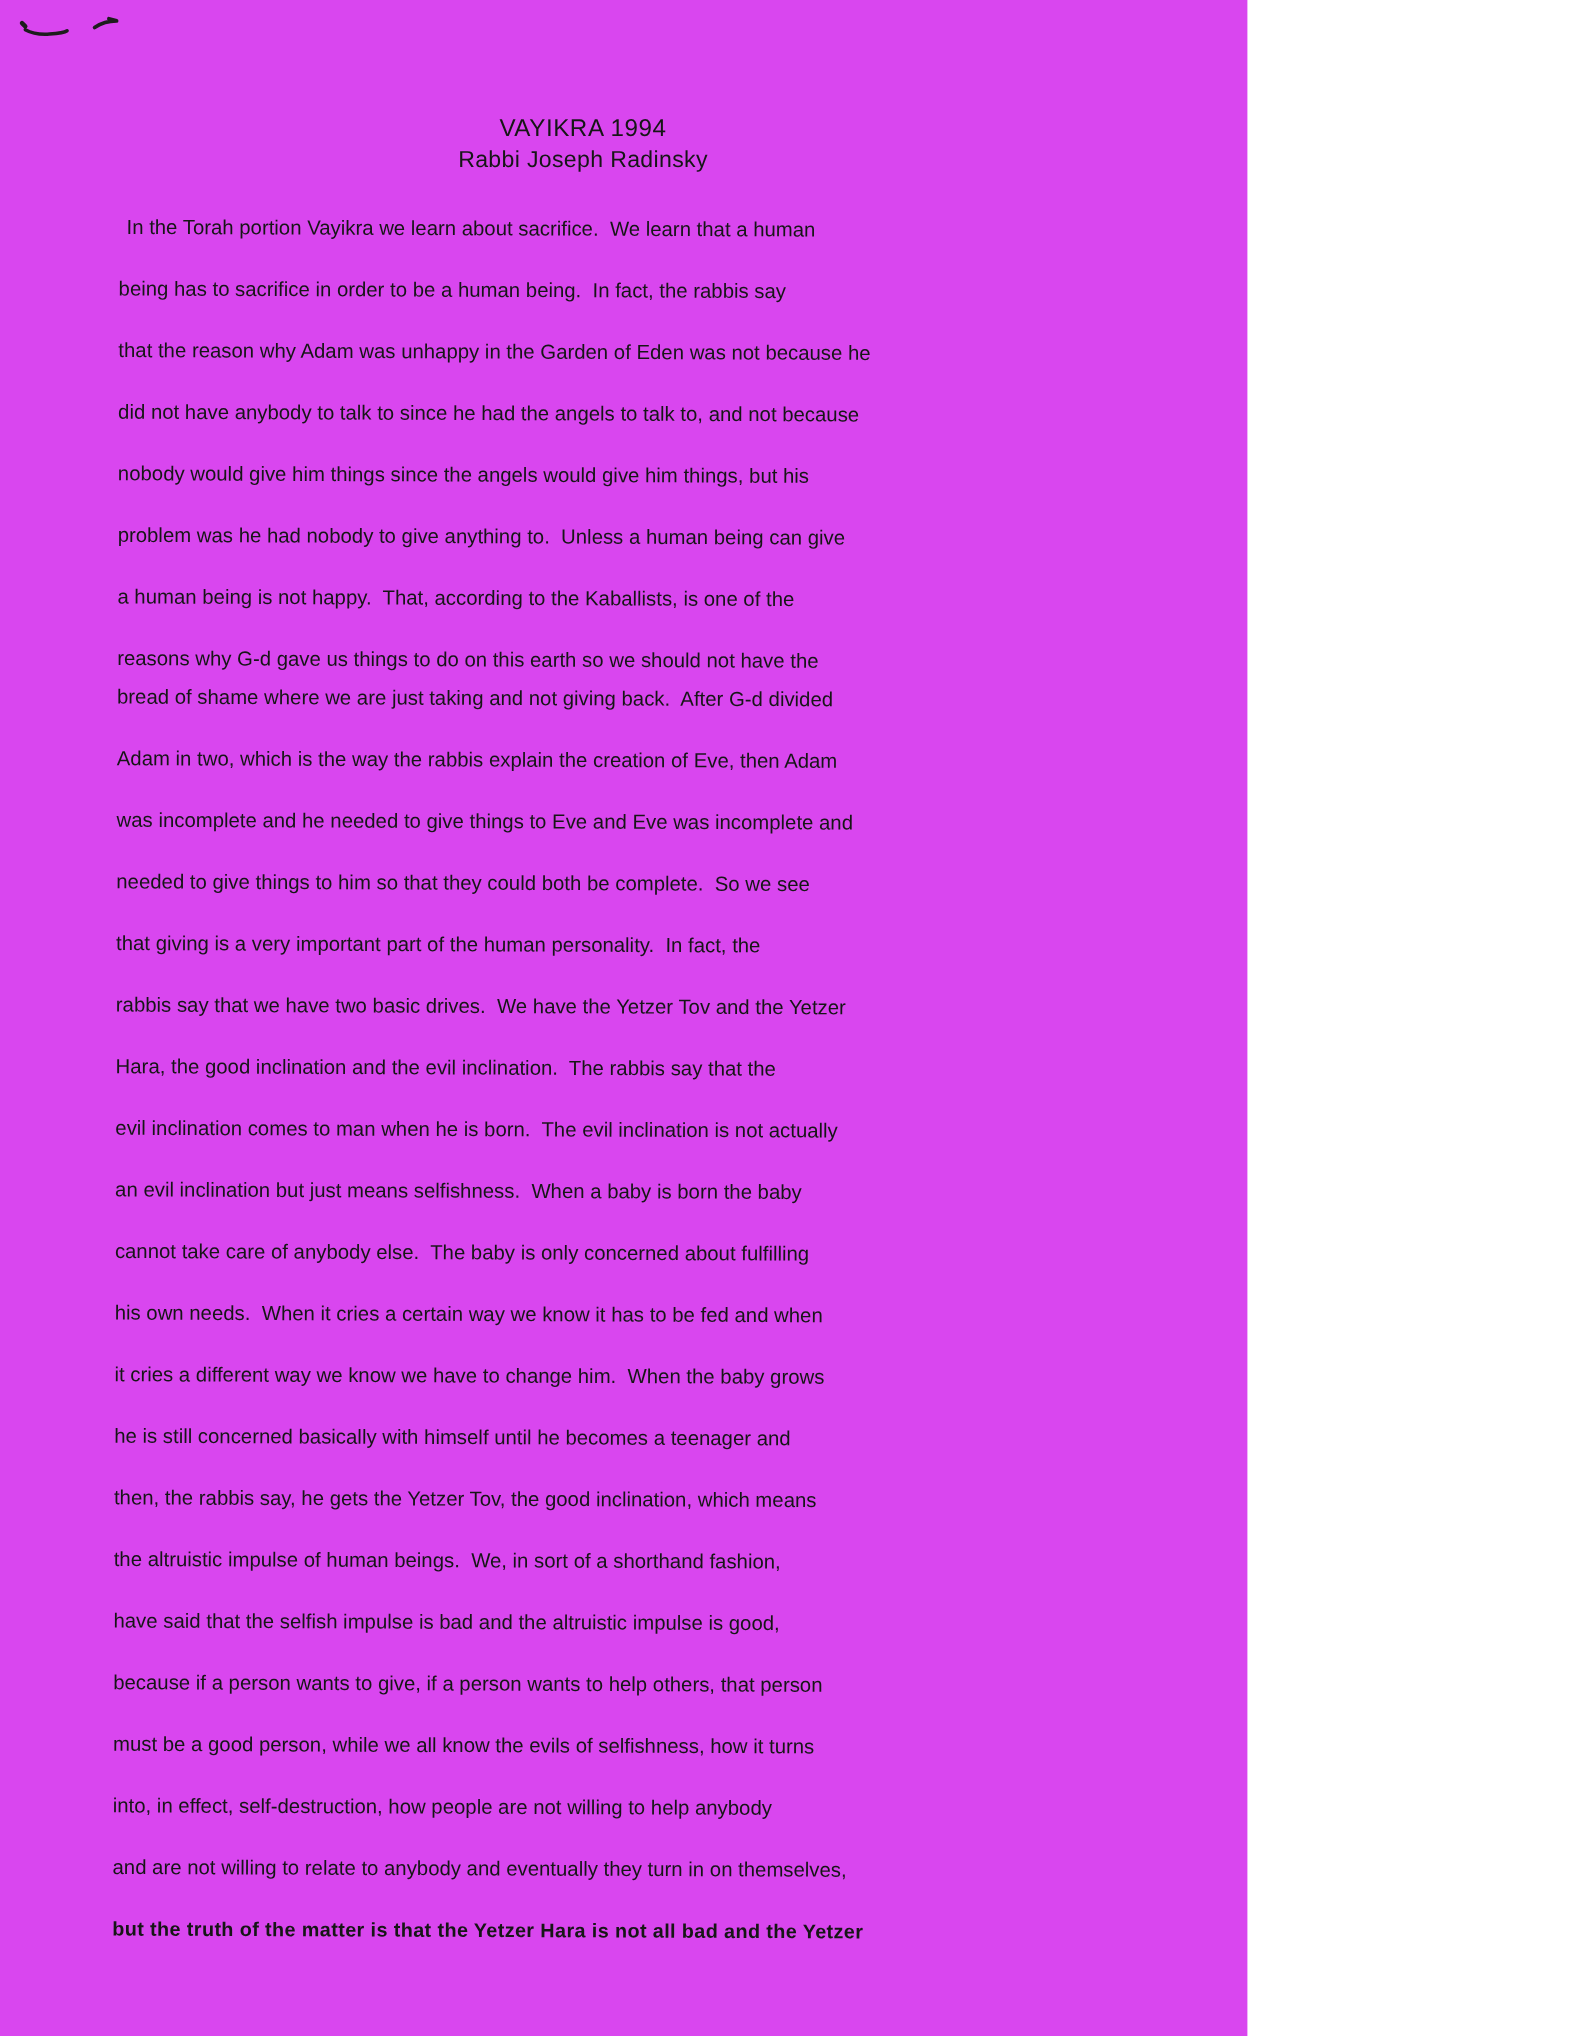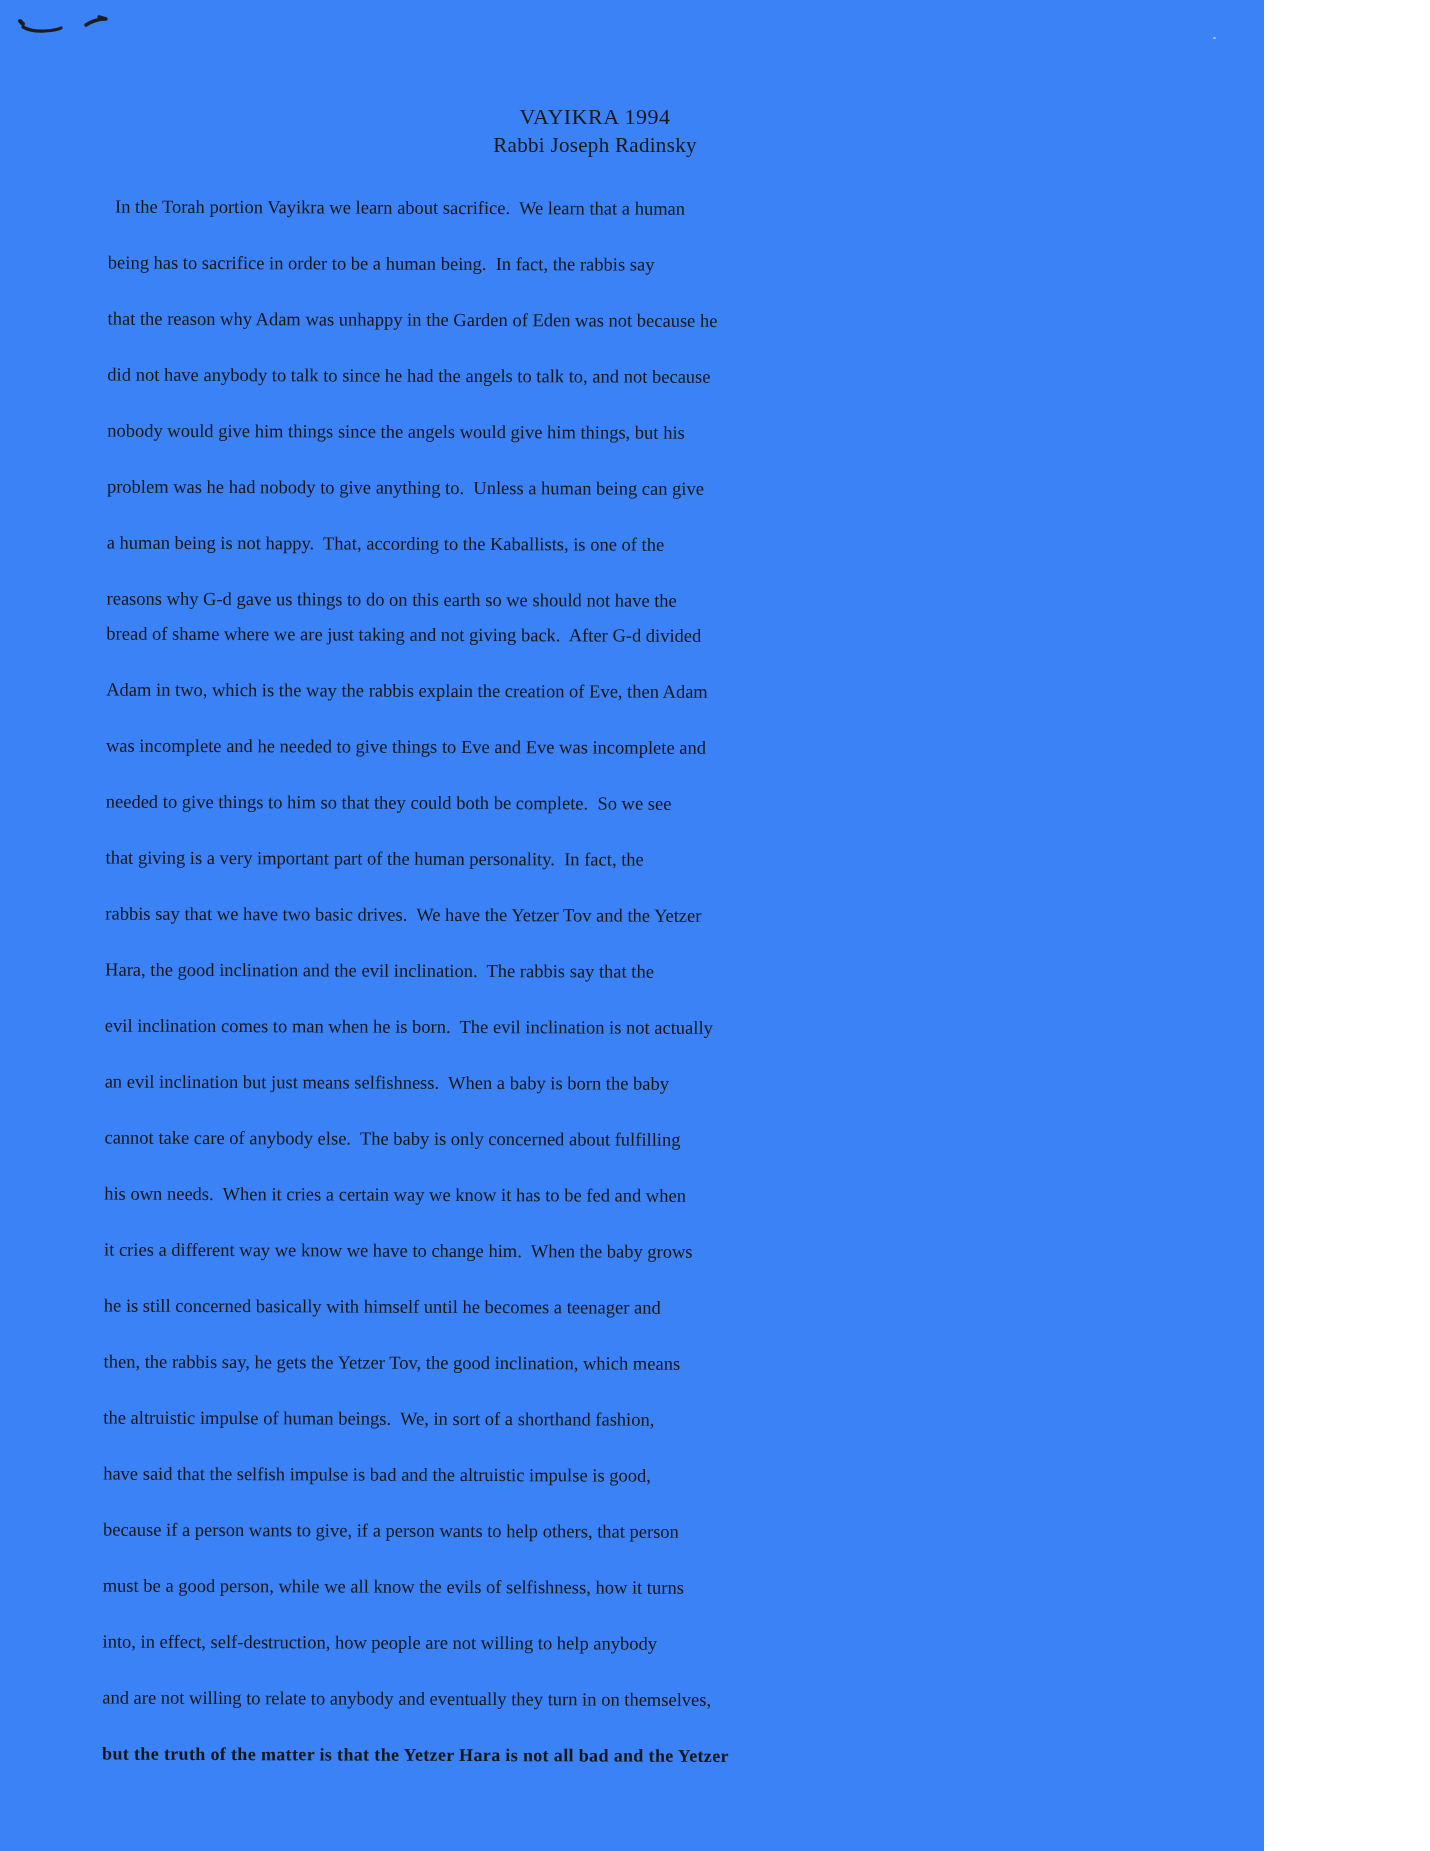--- a/index.html
+++ b/index.html
@@ -2,25 +2,25 @@
 <html><head>
 <meta charset="utf-8">
 <style>
   html, body {
     margin: 0;
     padding: 0;
     background: #ffffff;
   }
   .page {
     position: relative;
-    width: 1264px;
+    width: 1134px;
     height: 1851px;
-    background: #3b82f6;
+    background: #d946ef;
     overflow: hidden;
-    font-family: Liberation Serif, serif;
+    font-family: Liberation Sans, sans-serif;
     color: #161616;
   }
   .pen-marks {
     position: absolute;
     left: 10px;
     top: 6px;
   }
   .speck {
     position: absolute;
     border-radius: 1px;

